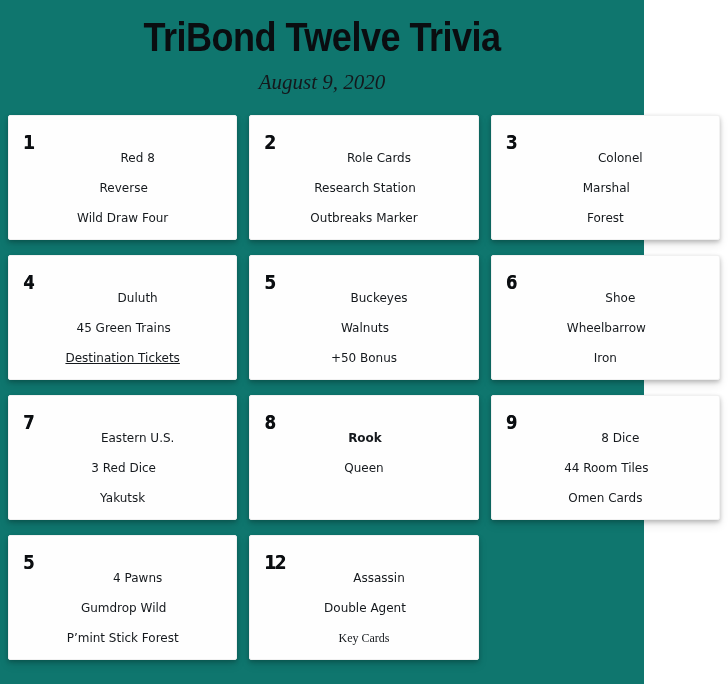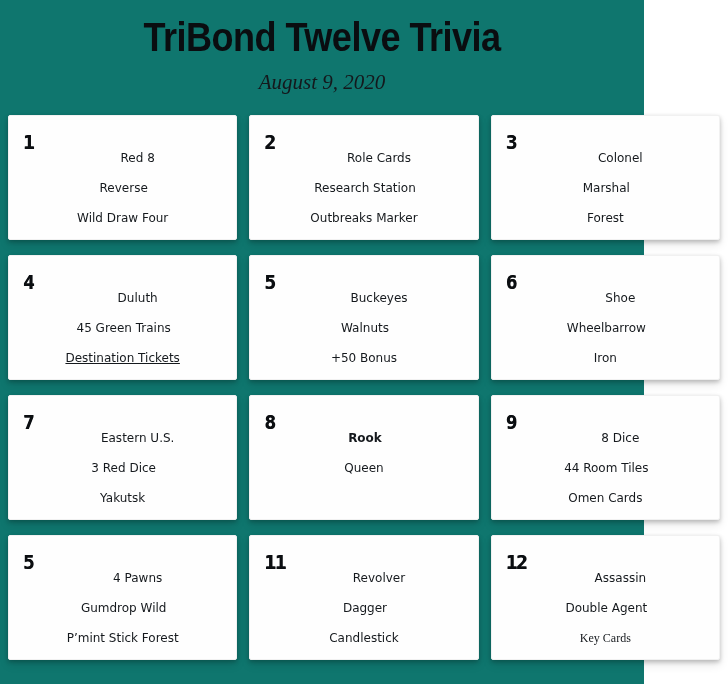--- a/index.html
+++ b/index.html
@@ -197,28 +197,20 @@
 
     <div class="card">
       <div class="card-num">5</div>
       <div class="clues">
         <div class="clue clue-1" style="font-size: 12px;">4 Pawns</div>
         <div class="clue clue-2" style="font-size: 12px;">Gumdrop Wild</div>
         <div class="clue clue-3" style="font-size: 12px;">P’mint Stick Forest</div>
       </div>
     </div>
 
-    <div class="card">
-      <div class="card-num">11</div>
-      <div class="clues">
-        <div class="clue clue-1" style="font-size: 12px;">Revolver</div>
-        <div class="clue clue-2" style="font-size: 12px;">Dagger</div>
-        <div class="clue clue-3" style="font-size: 12px;">Candlestick</div>
-      </div>
-    </div>
 
     <div class="card">
       <div class="card-num">12</div>
       <div class="clues">
         <div class="clue clue-1" style="font-size: 12px;">Assassin</div>
         <div class="clue clue-2" style="font-size: 12px;">Double Agent</div>
         <div class="clue clue-3" style="font-size: 12px; font-family: Liberation Serif, serif;">Key Cards</div>
       </div>
     </div>
 

